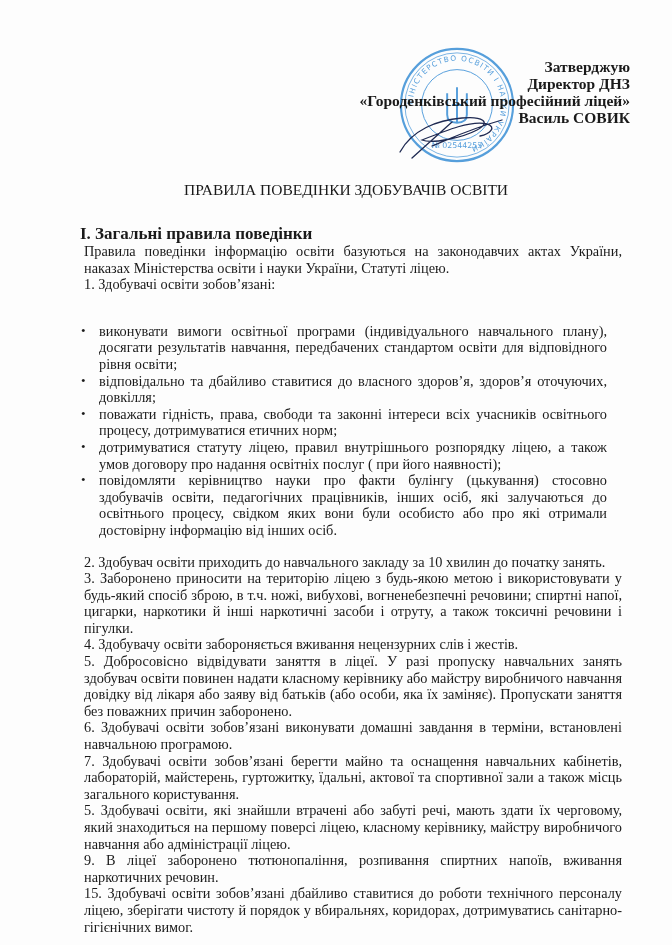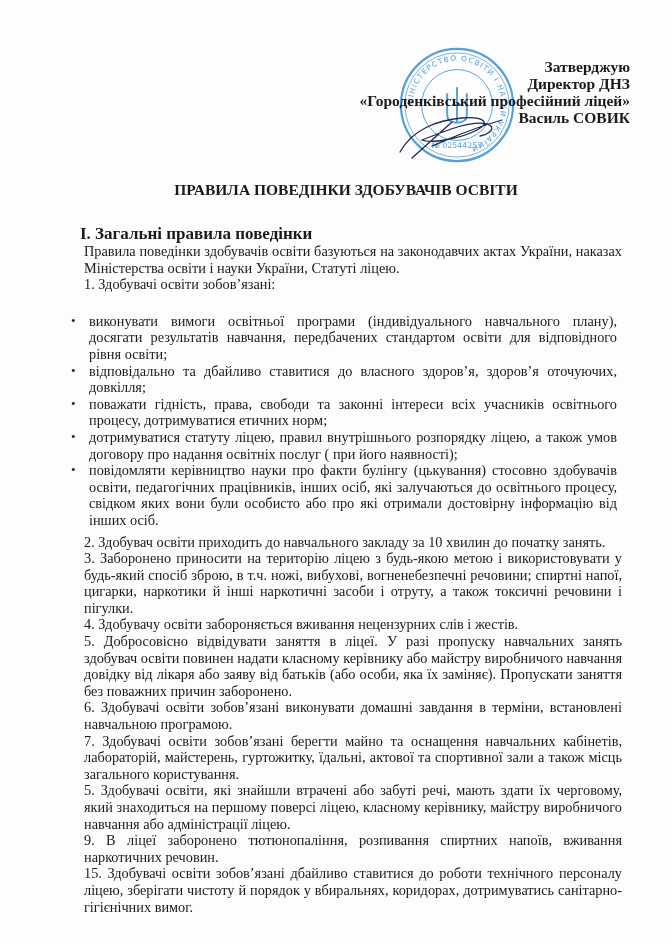--- a/index.html
+++ b/index.html
@@ -23,33 +23,33 @@
   .ap3 { padding-left: 8px; }
   .ap4 { padding-left: 166px; }
 
   
   .stamp { position: absolute; left: 398px; top: 46px; width: 118px; height: 118px; z-index: 1; opacity: .85; }
   .signature { position: absolute; left: 392px; top: 100px; width: 120px; height: 60px; z-index: 3; }
 
   
   .title-block {
     position: absolute; top: 181px; left: 0; width: 672px; text-align: center;
-    font-weight: bold; font-size: 15.5px; line-height: 18px;
+    font-weight: normal; font-size: 15.5px; line-height: 18px;
   }
   .title-block .t1 { padding-left: 20px; }
   .title-block .t2 { padding-left: 30px; }
 
   .content {
     position: absolute; top: 224px; left: 84px; width: 538px;
     font-size: 14.3px; line-height: 16.6px; text-align: justify;
   }
   .section-heading { font-weight: bold; font-size: 17px; line-height: 19px; margin-left: -4px; }
   .content p { margin: 0; }
   .gap { height: 15px; }
-  ul.bullets { list-style: none; margin: 5px; padding: 0; }
+  ul.bullets { list-style: none; margin: 15px; padding: 0; }
   ul.bullets li { position: relative; margin: 0; }
   ul.bullets li::before {
     content: "\2022"; position: absolute; left: -18px; top: 0; font-size: 13px;
   }
 </style>
 </head>
 <body>
 
 <div class="page">
 
@@ -78,21 +78,21 @@
     <div class="ap3">«Городенківський професійний ліцей»</div>
     <div class="ap4">Василь СОВИК</div>
   </div>
 
   <div class="title-block">
     <div class="t1">ПРАВИЛА ПОВЕДІНКИ ЗДОБУВАЧІВ ОСВІТИ</div>
   </div>
 
   <div class="content">
     <div class="section-heading">І. Загальні правила поведінки</div>
-    <p>Правила поведінки здобувачів освіти базуються на законодавчих актах України, наказах Міністерства освіти і  науки України, Статуті ліцею.</p>
+    <p>Правила поведінки інформацію освіти базуються на законодавчих актах України, наказах Міністерства освіти і  науки України, Статуті ліцею.</p>
     <p>1. Здобувачі освіти зобов’язані:</p>
     <div class="gap"></div>
     <ul class="bullets">
       <li>виконувати вимоги освітньої програми (індивідуального навчального плану),  досягати результатів навчання, передбачених стандартом освіти для відповідного рівня  освіти;</li>
       <li>відповідально та дбайливо ставитися до власного здоров’я, здоров’я оточуючих, довкілля;</li>
       <li>поважати гідність, права, свободи та законні інтереси всіх учасників освітнього процесу, дотримуватися етичних норм;</li>
       <li>дотримуватися статуту ліцею, правил внутрішнього розпорядку ліцею, а також умов договору про надання освітніх послуг ( при  його наявності);</li>
       <li>повідомляти керівництво науки про факти булінгу (цькування) стосовно здобувачів освіти, педагогічних працівників, інших осіб, які залучаються до освітнього процесу, свідком яких вони були особисто або про які отримали достовірну інформацію від інших осіб.</li>
     </ul>
     <p>2. Здобувач освіти приходить до навчального закладу за 10  хвилин до початку занять.</p>

